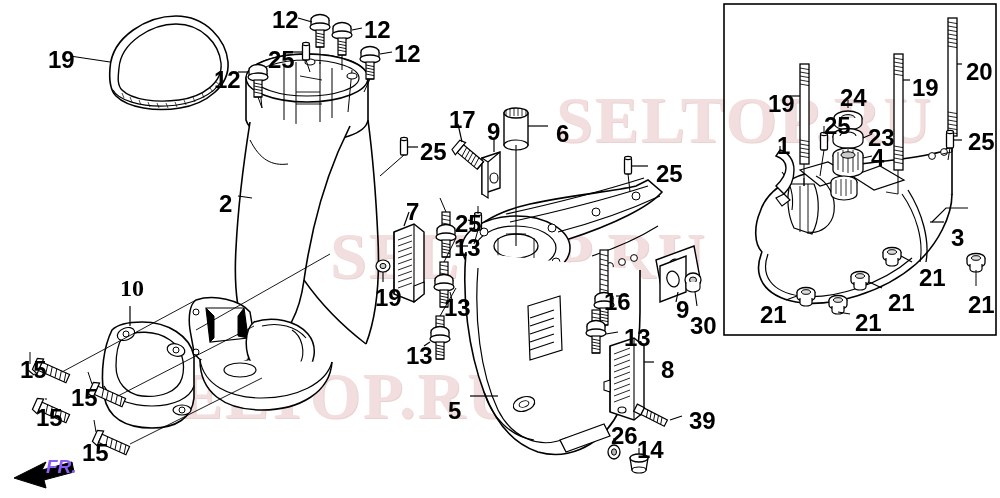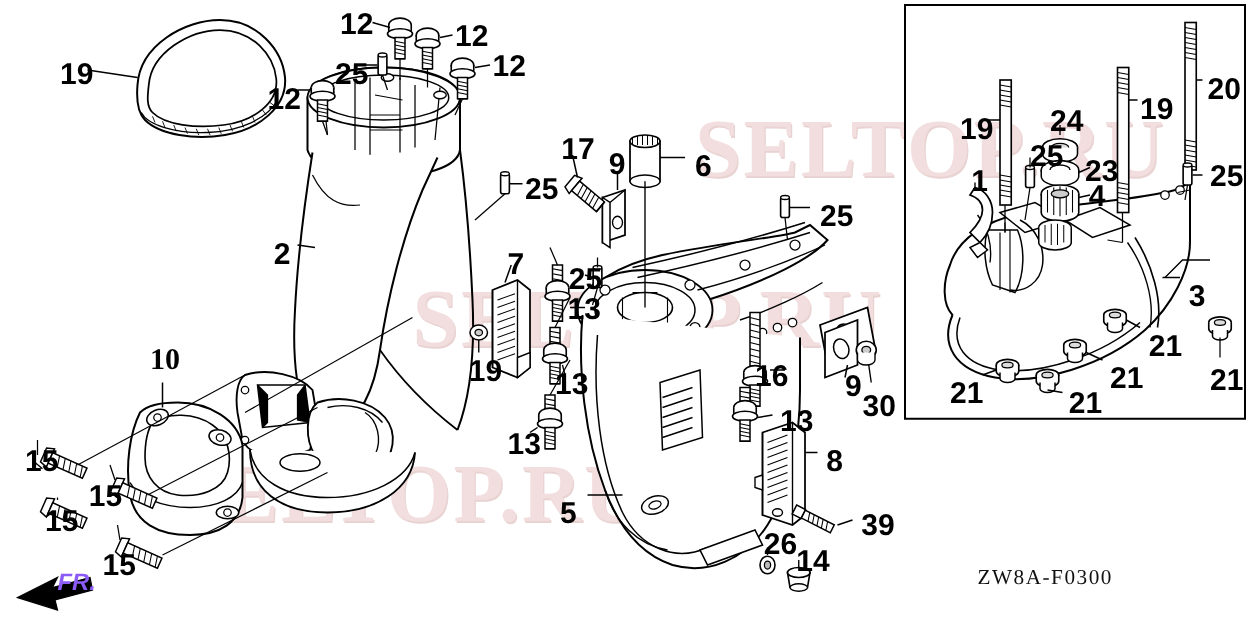--- a/index.html
+++ b/index.html
@@ -624,15 +624,14 @@
     <div class="callout" style="left:951px; top:226px;">3</div>
     <div class="callout" style="left:919px; top:266px;">21</div>
     <div class="callout" style="left:888px; top:291px;">21</div>
     <div class="callout" style="left:760px; top:303px;">21</div>
     <div class="callout" style="left:855px; top:311px;">21</div>
     <div class="callout" style="left:968px; top:293px;">21</div>
   </div>
 
   <div class="fr-label" style="left:46px; top:456px;">FR.</div>
 
-  <div class="code" style="left:782px; top:452px;">ZW8A-F0300</div>
 
 </div>
 
 </body></html>

